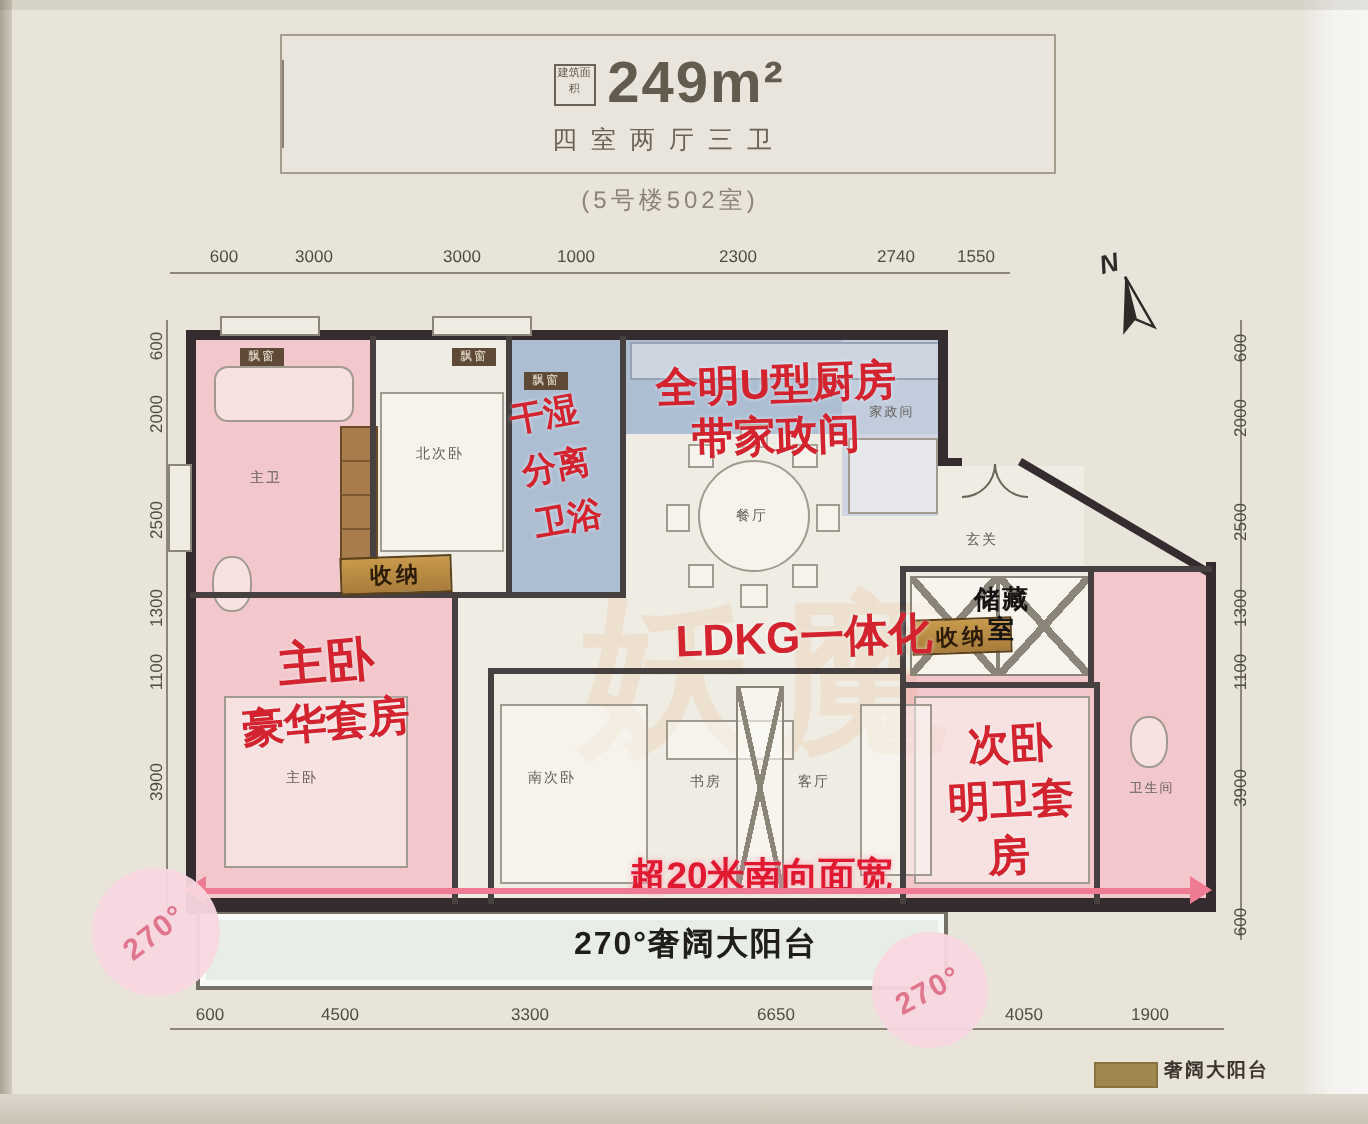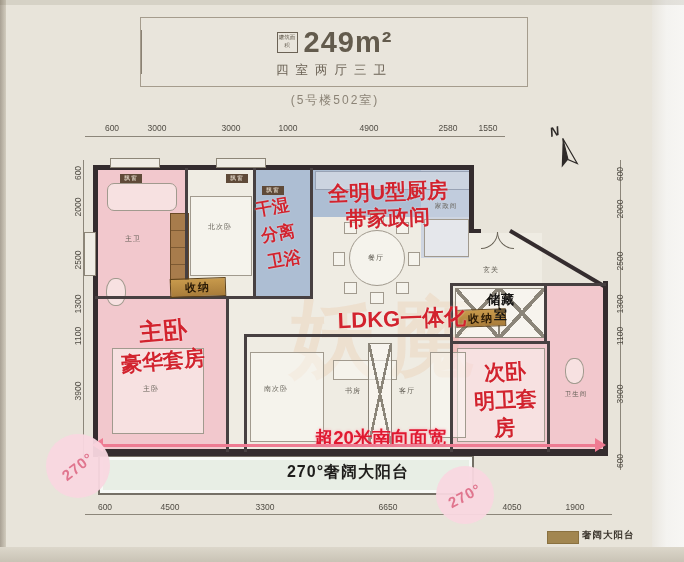--- a/index.html
+++ b/index.html
@@ -88,22 +88,22 @@
 
 <div class="abs dimline" style="left:85px;top:136px;width:420px;height:1px;"></div>
 <div class="abs dimline" style="left:85px;top:514px;width:527px;height:1px;"></div>
 <div class="abs dimline" style="left:83px;top:160px;width:1px;height:305px;"></div>
 <div class="abs dimline" style="left:620px;top:160px;width:1px;height:310px;"></div>
 
 <div class="abs dim" style="left:92px;top:123px;width:40px;">600</div>
 <div class="abs dim" style="left:137px;top:123px;width:40px;">3000</div>
 <div class="abs dim" style="left:211px;top:123px;width:40px;">3000</div>
 <div class="abs dim" style="left:268px;top:123px;width:40px;">1000</div>
-<div class="abs dim" style="left:349px;top:123px;width:40px;">4900</div>
-<div class="abs dim" style="left:428px;top:123px;width:40px;">2580</div>
+<div class="abs dim" style="left:349px;top:123px;width:40px;">2300</div>
+<div class="abs dim" style="left:428px;top:123px;width:40px;">2740</div>
 <div class="abs dim" style="left:468px;top:123px;width:40px;">1550</div>
 
 <div class="abs dim" style="left:83px;top:502px;width:44px;">600</div>
 <div class="abs dim" style="left:148px;top:502px;width:44px;">4500</div>
 <div class="abs dim" style="left:243px;top:502px;width:44px;">3300</div>
 <div class="abs dim" style="left:366px;top:502px;width:44px;">6650</div>
 <div class="abs dim" style="left:490px;top:502px;width:44px;">4050</div>
 <div class="abs dim" style="left:553px;top:502px;width:44px;">1900</div>
 
 <div class="abs dim dimv" style="left:63px;top:168px;">600</div>

